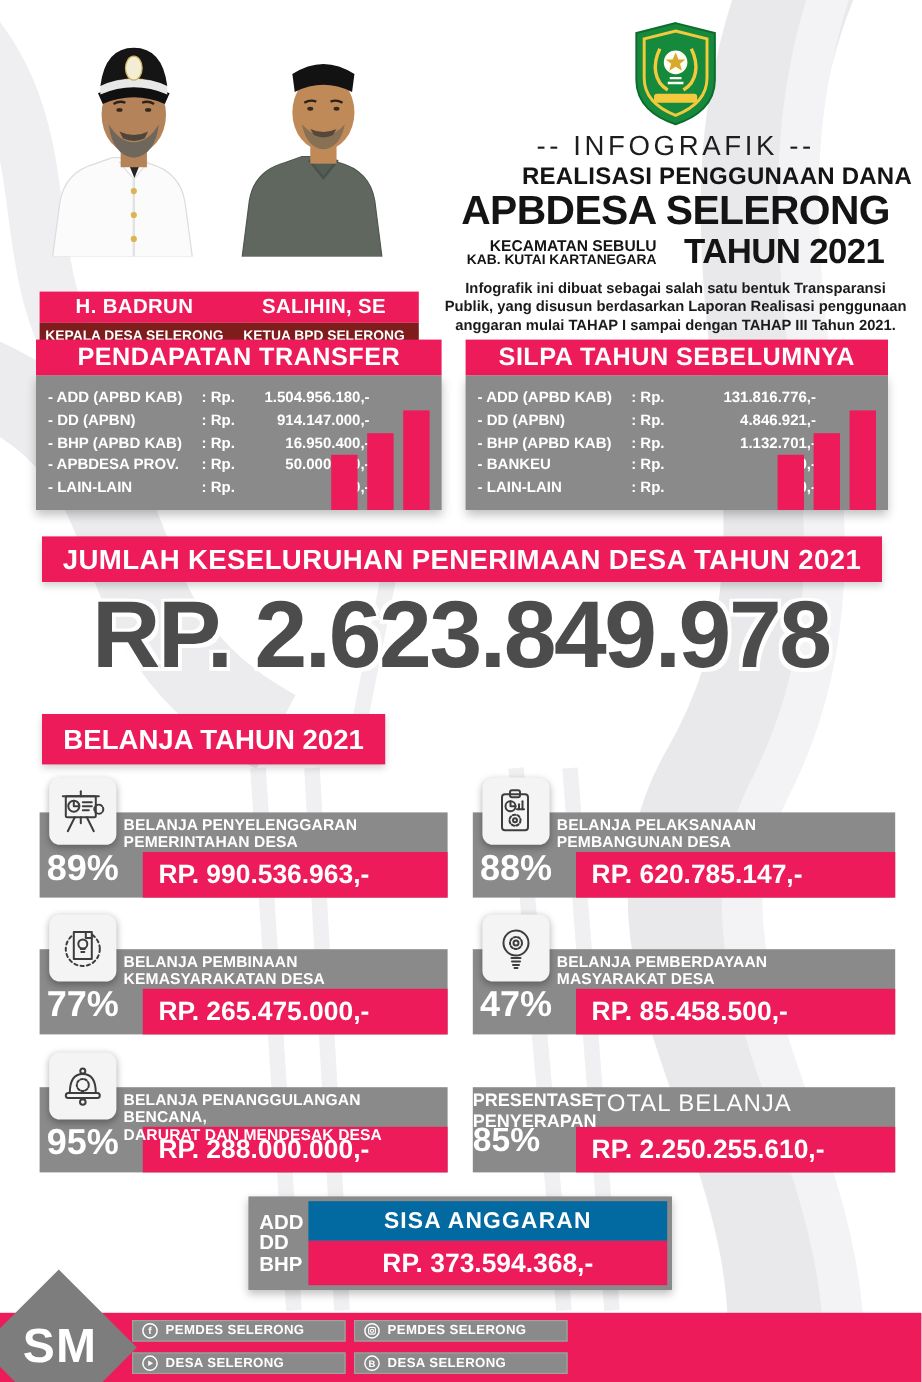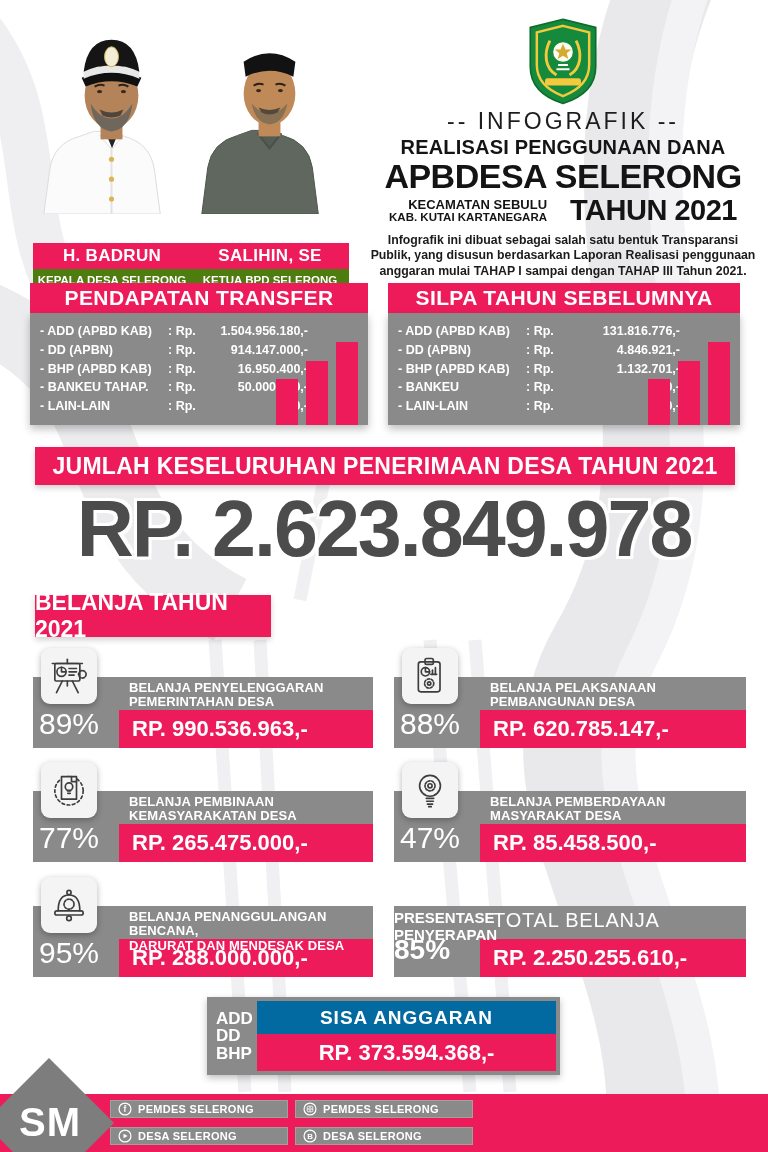--- a/index.html
+++ b/index.html
@@ -7,55 +7,55 @@
   body { font-family:"Liberation Sans", sans-serif; background:#fff; position:relative; overflow:hidden; }
   .abs { position:absolute; }
   
   #bg { position:absolute; inset:0; z-index:0; }
   
   .photos-block { left:33px; top:8px; width:316px; height:254px; z-index:2; }
   .photos { height:206px; display:flex; align-items:flex-end; overflow:hidden; }
   .photos svg { width:50%; height:206px; display:block; }
   .name-band { height:26px; background:var(--pink); display:flex;margin-top:29px; }
   .name-band span { width:50%; text-align:center; color:#fff; font-weight:bold; font-size:17px; line-height:26px; letter-spacing:.3px; }
-  .title-band { height:22px; background:#4d7c0f; display:flex; }
+  .title-band { height:22px; background:#7f1d1d; display:flex; }
   .title-band span { width:50%; text-align:center; color:#fff; font-weight:bold; font-size:11.5px; line-height:22px; }
   
   .header-right { left:366px; top:16px; width:394px; text-align:center; z-index:2; color:#141414; }
   .logo-wrap { display:flex; justify-content:center; margin-bottom:2px; }
   .infografik { font-size:23px; letter-spacing:3px; font-weight:400; color:#1d1d1d; }
-  .h-t1 { font-size:20px; font-weight:bold; letter-spacing:.2px; margin-top:1px; }
+  .h-t1 { font-size:20px; font-weight:bold; letter-spacing:.2px; margin-top:1px;text-align:right; }
   .h-t2 { font-size:34px; font-weight:bold; letter-spacing:-.5px; line-height:1.0; }
   .loc-row { display:flex; justify-content:center; align-items:center; gap:23px; margin-top:1px; }
   .loc-left { text-align:right; font-weight:bold; line-height:1.05; }
   .loc-l1 { font-size:13px; }
   .loc-l2 { font-size:11.5px; }
   .loc-year { font-size:29px; font-weight:bold; letter-spacing:-.5px; }
   .h-desc { font-size:12.3px; font-weight:bold; line-height:1.25; margin-top:6px; color:#1b1b1b; }
   
   .data-box { z-index:2; }
   .box-header { height:30px; background:var(--pink); color:#fff; font-weight:bold; font-size:21px; display:flex; align-items:center; justify-content:center; letter-spacing:.4px; }
   .box-body { height:112px; background:#8a8a8a; position:relative; padding:9px 60px 0 10px; box-shadow:0 4px 8px rgba(0,0,0,.25); }
   .box-row { display:grid; grid-template-columns:128px 33px 1fr; color:#fff; font-weight:bold; font-size:12.5px; line-height:18.8px; }
   .box-row .val { text-align:right; }
   .bars { position:absolute; right:10px; bottom:0; display:flex; align-items:flex-end; gap:8px; }
   .bars div { width:22px; background:var(--pink); }
   
   .banner { background:var(--pink); color:#fff; font-weight:bold; display:flex; align-items:center; justify-content:center; z-index:2; box-shadow:0 3px 6px rgba(0,0,0,.18); }
   .banner1 { left:35px; top:447px; width:700px; height:38px; font-size:23px; letter-spacing:.3px; }
   .big-number { left:0; right:0; top:483px; text-align:center; font-size:79px; font-weight:bold; color:#4c4c4c; letter-spacing:-2px; z-index:2;
     text-shadow:3px 3px 0 rgba(255,255,255,.9), -3px -3px 0 rgba(255,255,255,.9), 3px -3px 0 rgba(255,255,255,.9), -3px 3px 0 rgba(255,255,255,.9); }
-  .banner2 { left:35px; top:595px; width:236px; height:42px; font-size:23px; }
+  .banner2 { left:35px; top:595px; width:286px; height:42px; font-size:23px; }
   
   .b-item { position:absolute; width:340px; height:104px; z-index:2; }
   .b-item.rcol { width:352px; }
   .b-band { position:absolute; left:0; top:29px; width:100%; height:71px; background:#8a8a8a; }
   .b-iconbox { position:absolute; left:8px; top:0; width:56px; height:56px; background:#f4f4f4; border-radius:9px; box-shadow:0 2px 6px rgba(0,0,0,.3); display:flex; align-items:center; justify-content:center; z-index:3; }
-  .b-pct { position:absolute; left:0; top:59px; width:72px; text-align:center; font-size:30px; font-weight:normal; color:#fff; z-index:3; }
-  .b-label { position:absolute; left:96px; top:33px; font-size:13px; font-weight:bold; color:#fff; line-height:1.1; z-index:3; letter-spacing:.1px; }
+  .b-pct { position:absolute; left:0; top:59px; width:72px; text-align:center; font-size:30px; font-weight:bold; color:#fff; z-index:3; }
+  .b-label { position:absolute; left:70px; top:33px; font-size:13px; font-weight:bold; color:#fff; line-height:1.1; z-index:3; letter-spacing:.1px; }
   .b-pink { position:absolute; left:86px; top:62px; right:0; height:38px; background:var(--pink); display:flex; align-items:center; padding-left:13px; font-size:22px; font-weight:bold; color:#fff; z-index:2; }
   .tot-preslabel { position:absolute; left:0; top:33px; width:86px; text-align:center; font-size:15px; font-weight:bold; color:#fff; line-height:1.12; z-index:3; }
   .tot-pct { position:absolute; left:0; top:57px; width:86px; text-align:left; font-size:28px; font-weight:bold; color:#fff; z-index:3; }
   .tot-label { position:absolute; left:99px; top:32px; font-size:20px; font-weight:normal; color:#fff; letter-spacing:.8px; z-index:3; }
   
   .sisa { left:207px; top:997px; width:353px; height:78px; background:#8a8a8a; padding:4px; display:flex; z-index:2; box-shadow:0 3px 7px rgba(0,0,0,.25); }
   .sisa-src { width:46px; display:flex; flex-direction:column; justify-content:center; padding-left:5px; color:#fff; font-weight:bold; font-size:17px; line-height:1.02; }
   .sisa-main { flex:1; display:flex; flex-direction:column; }
   .sisa-head { height:33px; background:#0369a1; color:#fff; font-weight:bold; font-size:19px; display:flex; align-items:center; justify-content:center; letter-spacing:1px; }
   .sisa-amt { flex:1; background:var(--pink); color:#fff; font-weight:bold; font-size:22px; display:flex; align-items:center; justify-content:center; }
@@ -168,21 +168,21 @@
         <span>- DD (APBN)</span>
         <span>: Rp.</span>
         <span class="val">914.147.000,-</span>
       </div>
     <div class="box-row">
         <span>- BHP (APBD KAB)</span>
         <span>: Rp.</span>
         <span class="val">16.950.400,-</span>
       </div>
     <div class="box-row">
-        <span>- BANKEU TAHAP.</span>
+        <span>- APBDESA PROV.</span>
         <span>: Rp.</span>
         <span class="val">50.000.000,-</span>
       </div>
     <div class="box-row">
         <span>- LAIN-LAIN</span>
         <span>: Rp.</span>
         <span class="val">0,-</span>
       </div>
     <div class="bars">
       <div style="height:46px"></div>

